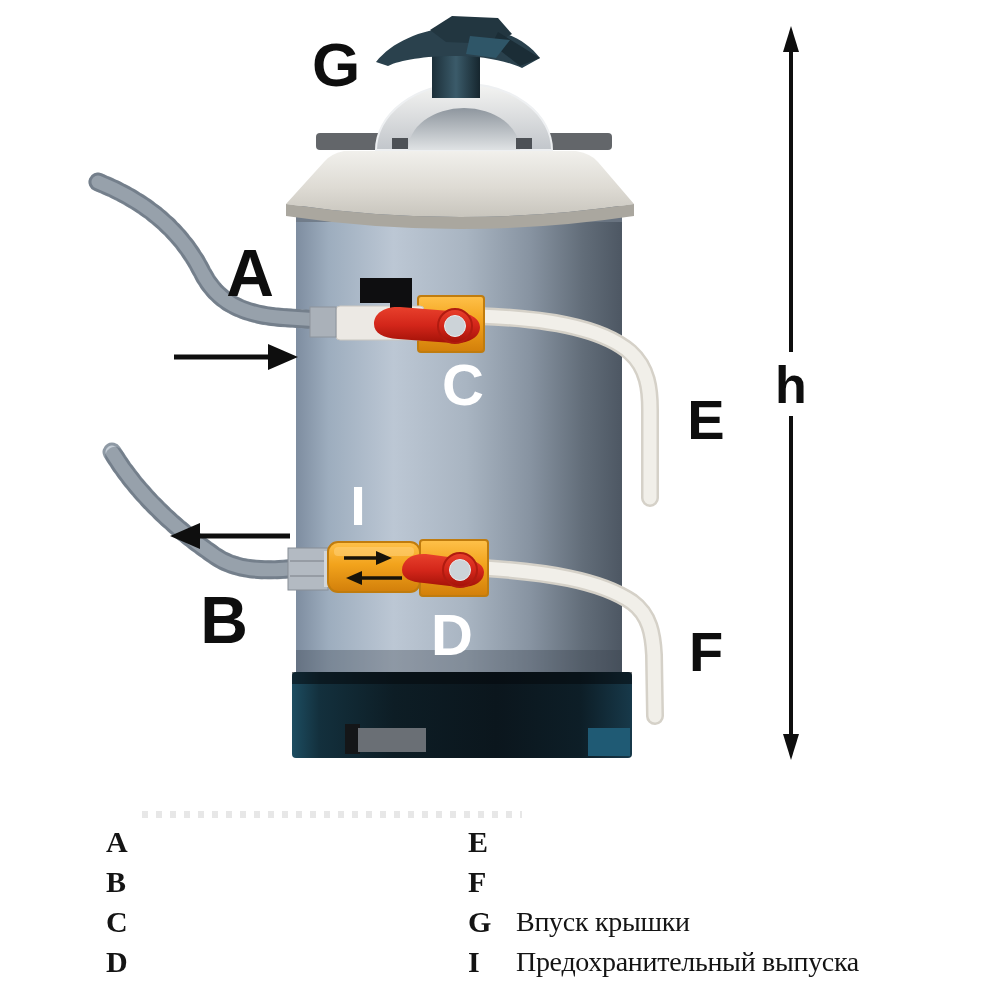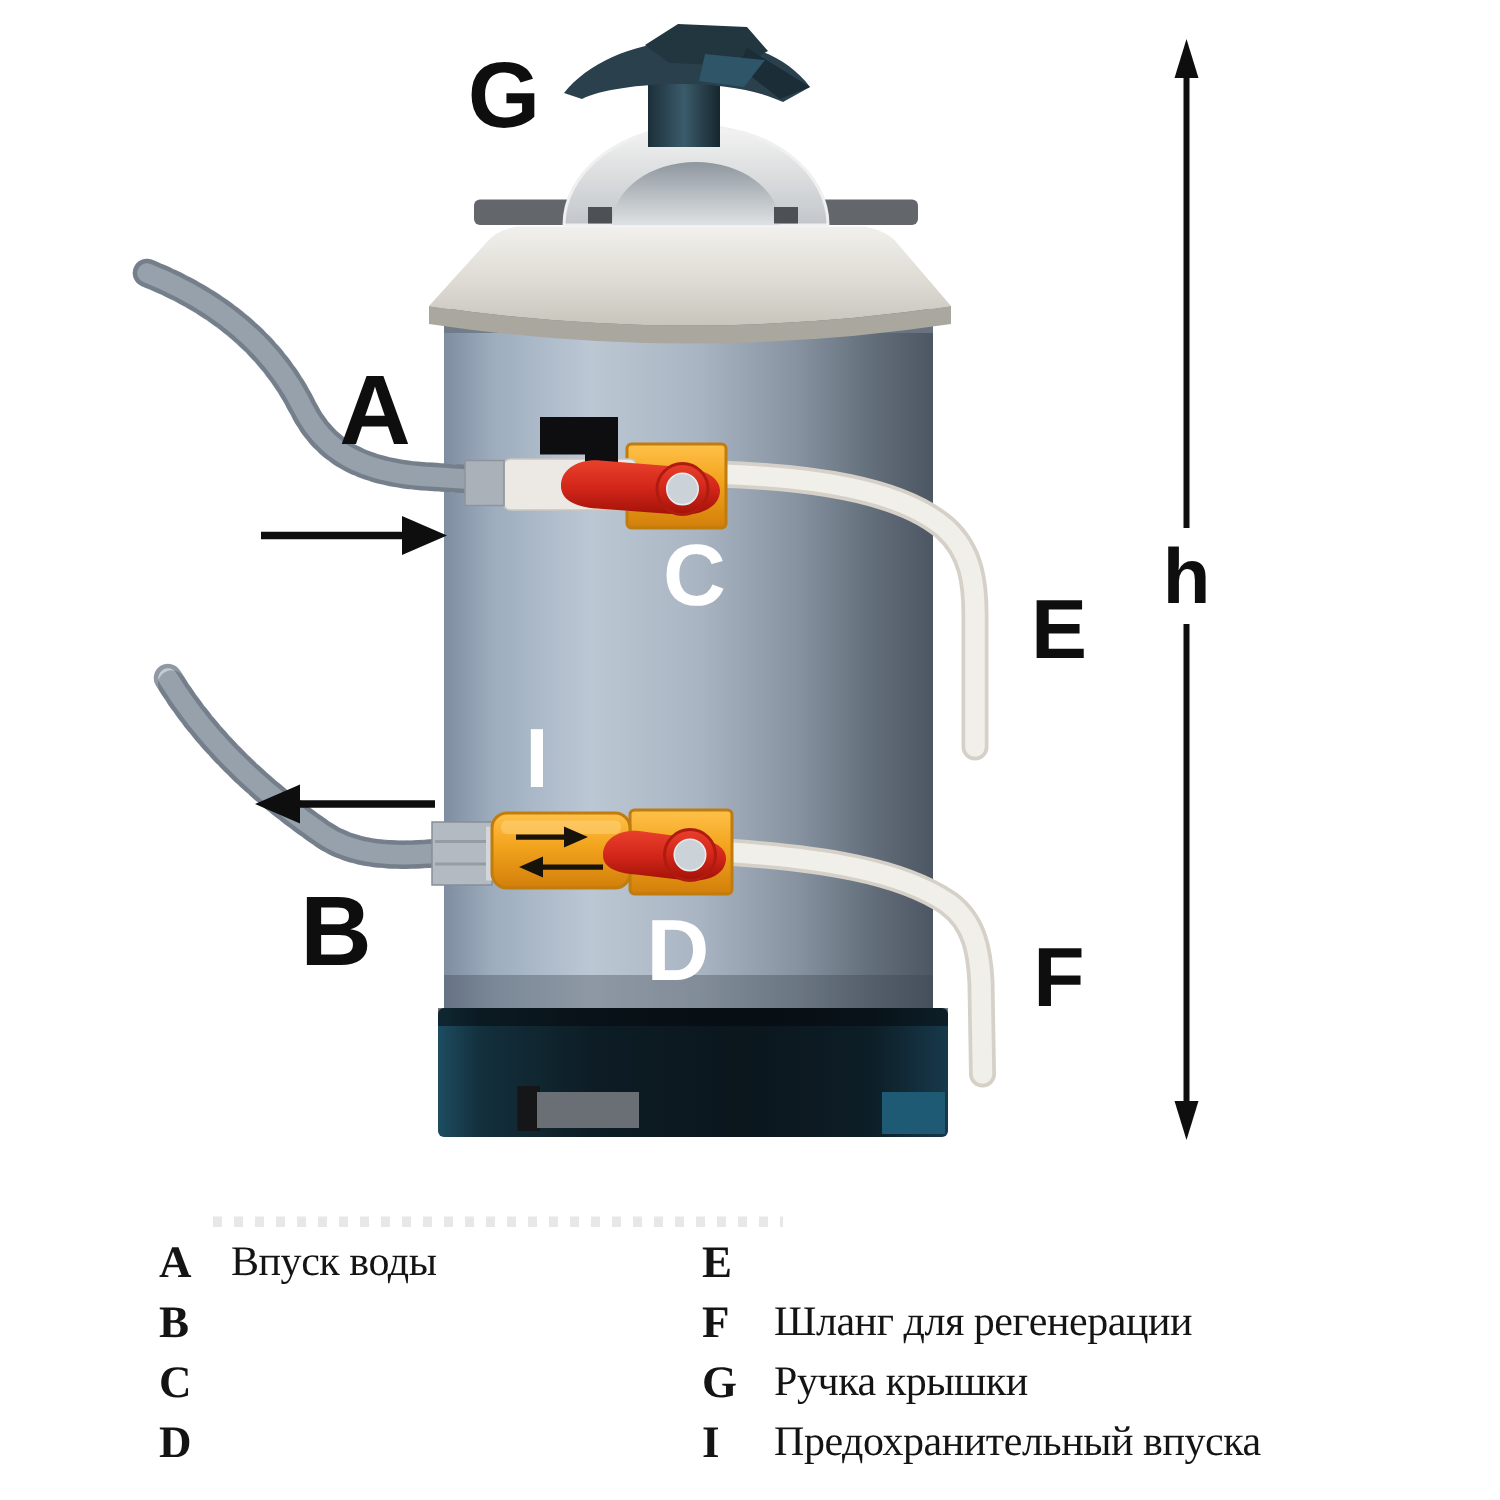--- a/index.html
+++ b/index.html
@@ -187,44 +187,42 @@
     <text x="358" y="505" class="diag-label white" font-size="56" text-anchor="middle" dominant-baseline="central">I</text>
   </svg>
 
   
   <div class="watermark"></div>
 
   
   <div class="legend-col" id="col-left">
     <div class="legend-row">
       <span class="legend-key">A</span>
-      <span class="legend-text">Впуск воды</span>
     </div>
     <div class="legend-row">
       <span class="legend-key">B</span>
     </div>
     <div class="legend-row">
       <span class="legend-key">C</span>
     </div>
     <div class="legend-row">
       <span class="legend-key">D</span>
     </div>
   </div>
 
   <div class="legend-col" id="col-right">
     <div class="legend-row">
       <span class="legend-key">E</span>
     </div>
     <div class="legend-row">
       <span class="legend-key">F</span>
-      <span class="legend-text">Шланг для регенерации</span>
     </div>
     <div class="legend-row">
       <span class="legend-key">G</span>
-      <span class="legend-text">Ручка крышки</span>
+      <span class="legend-text">Впуск крышки</span>
     </div>
     <div class="legend-row">
       <span class="legend-key">I</span>
-      <span class="legend-text">Предохранительный впуска</span>
+      <span class="legend-text">Предохранительный выпуска</span>
     </div>
   </div>
 
 </div>
 
 </body></html>

